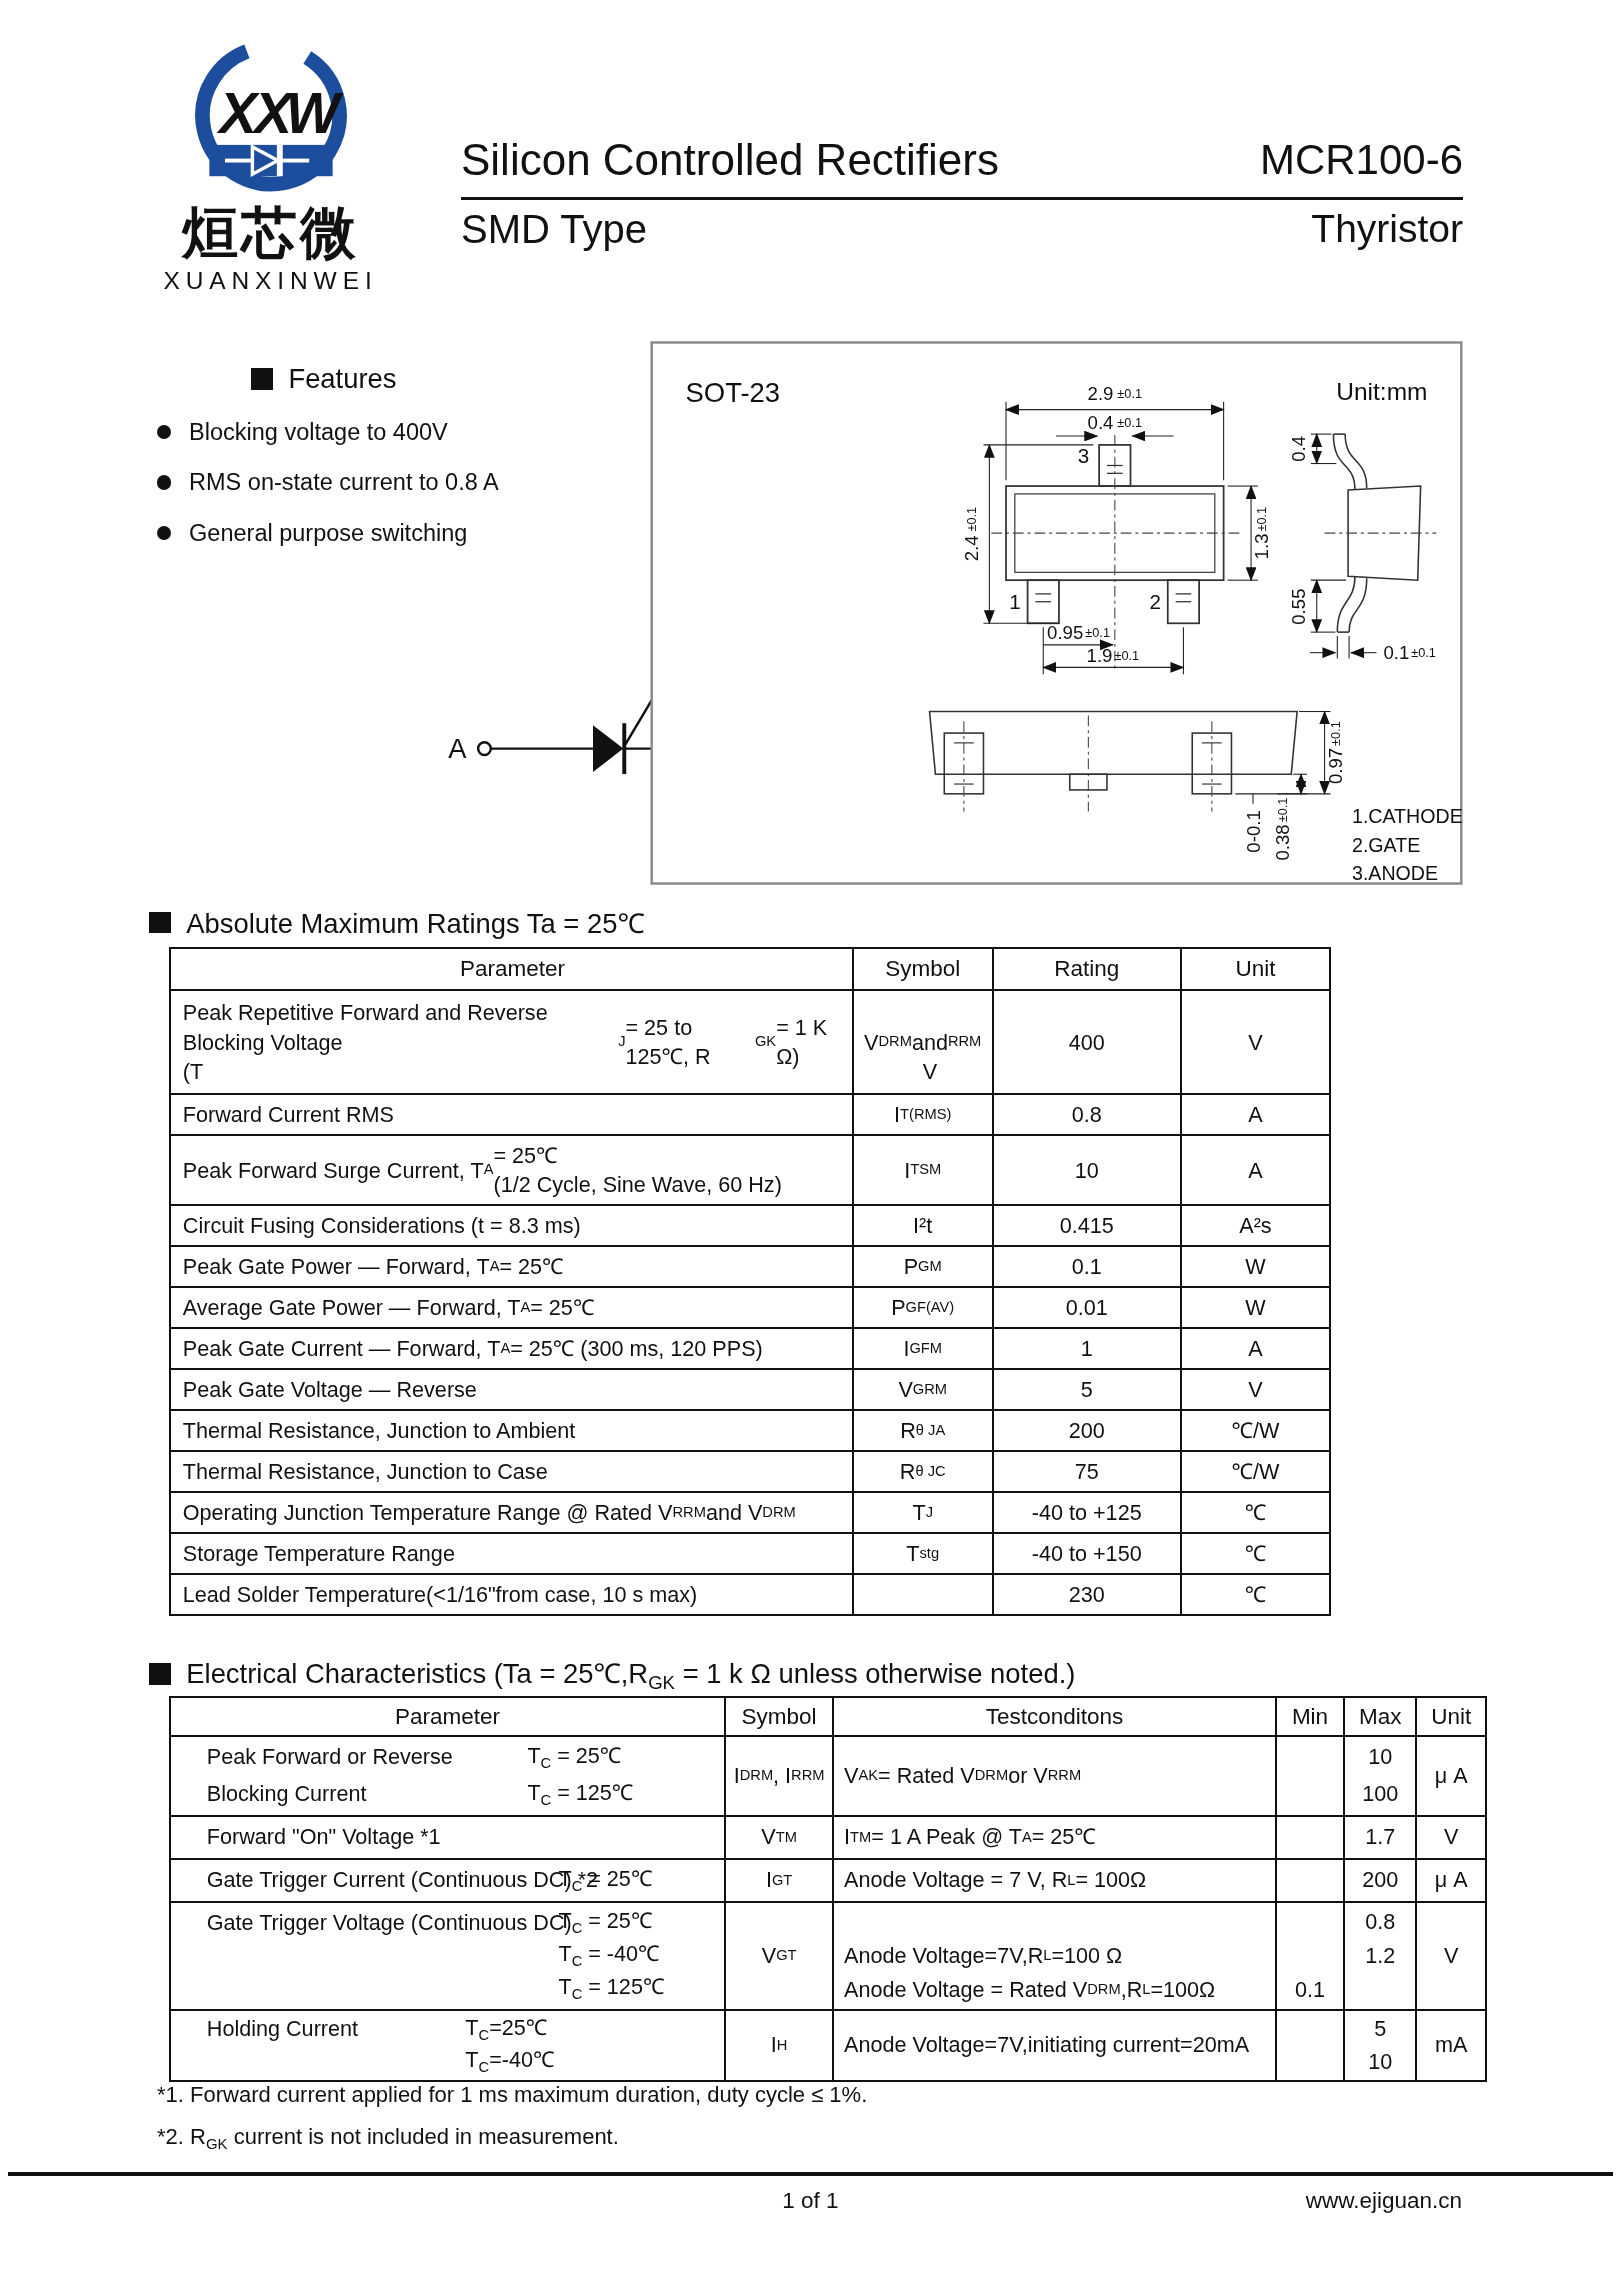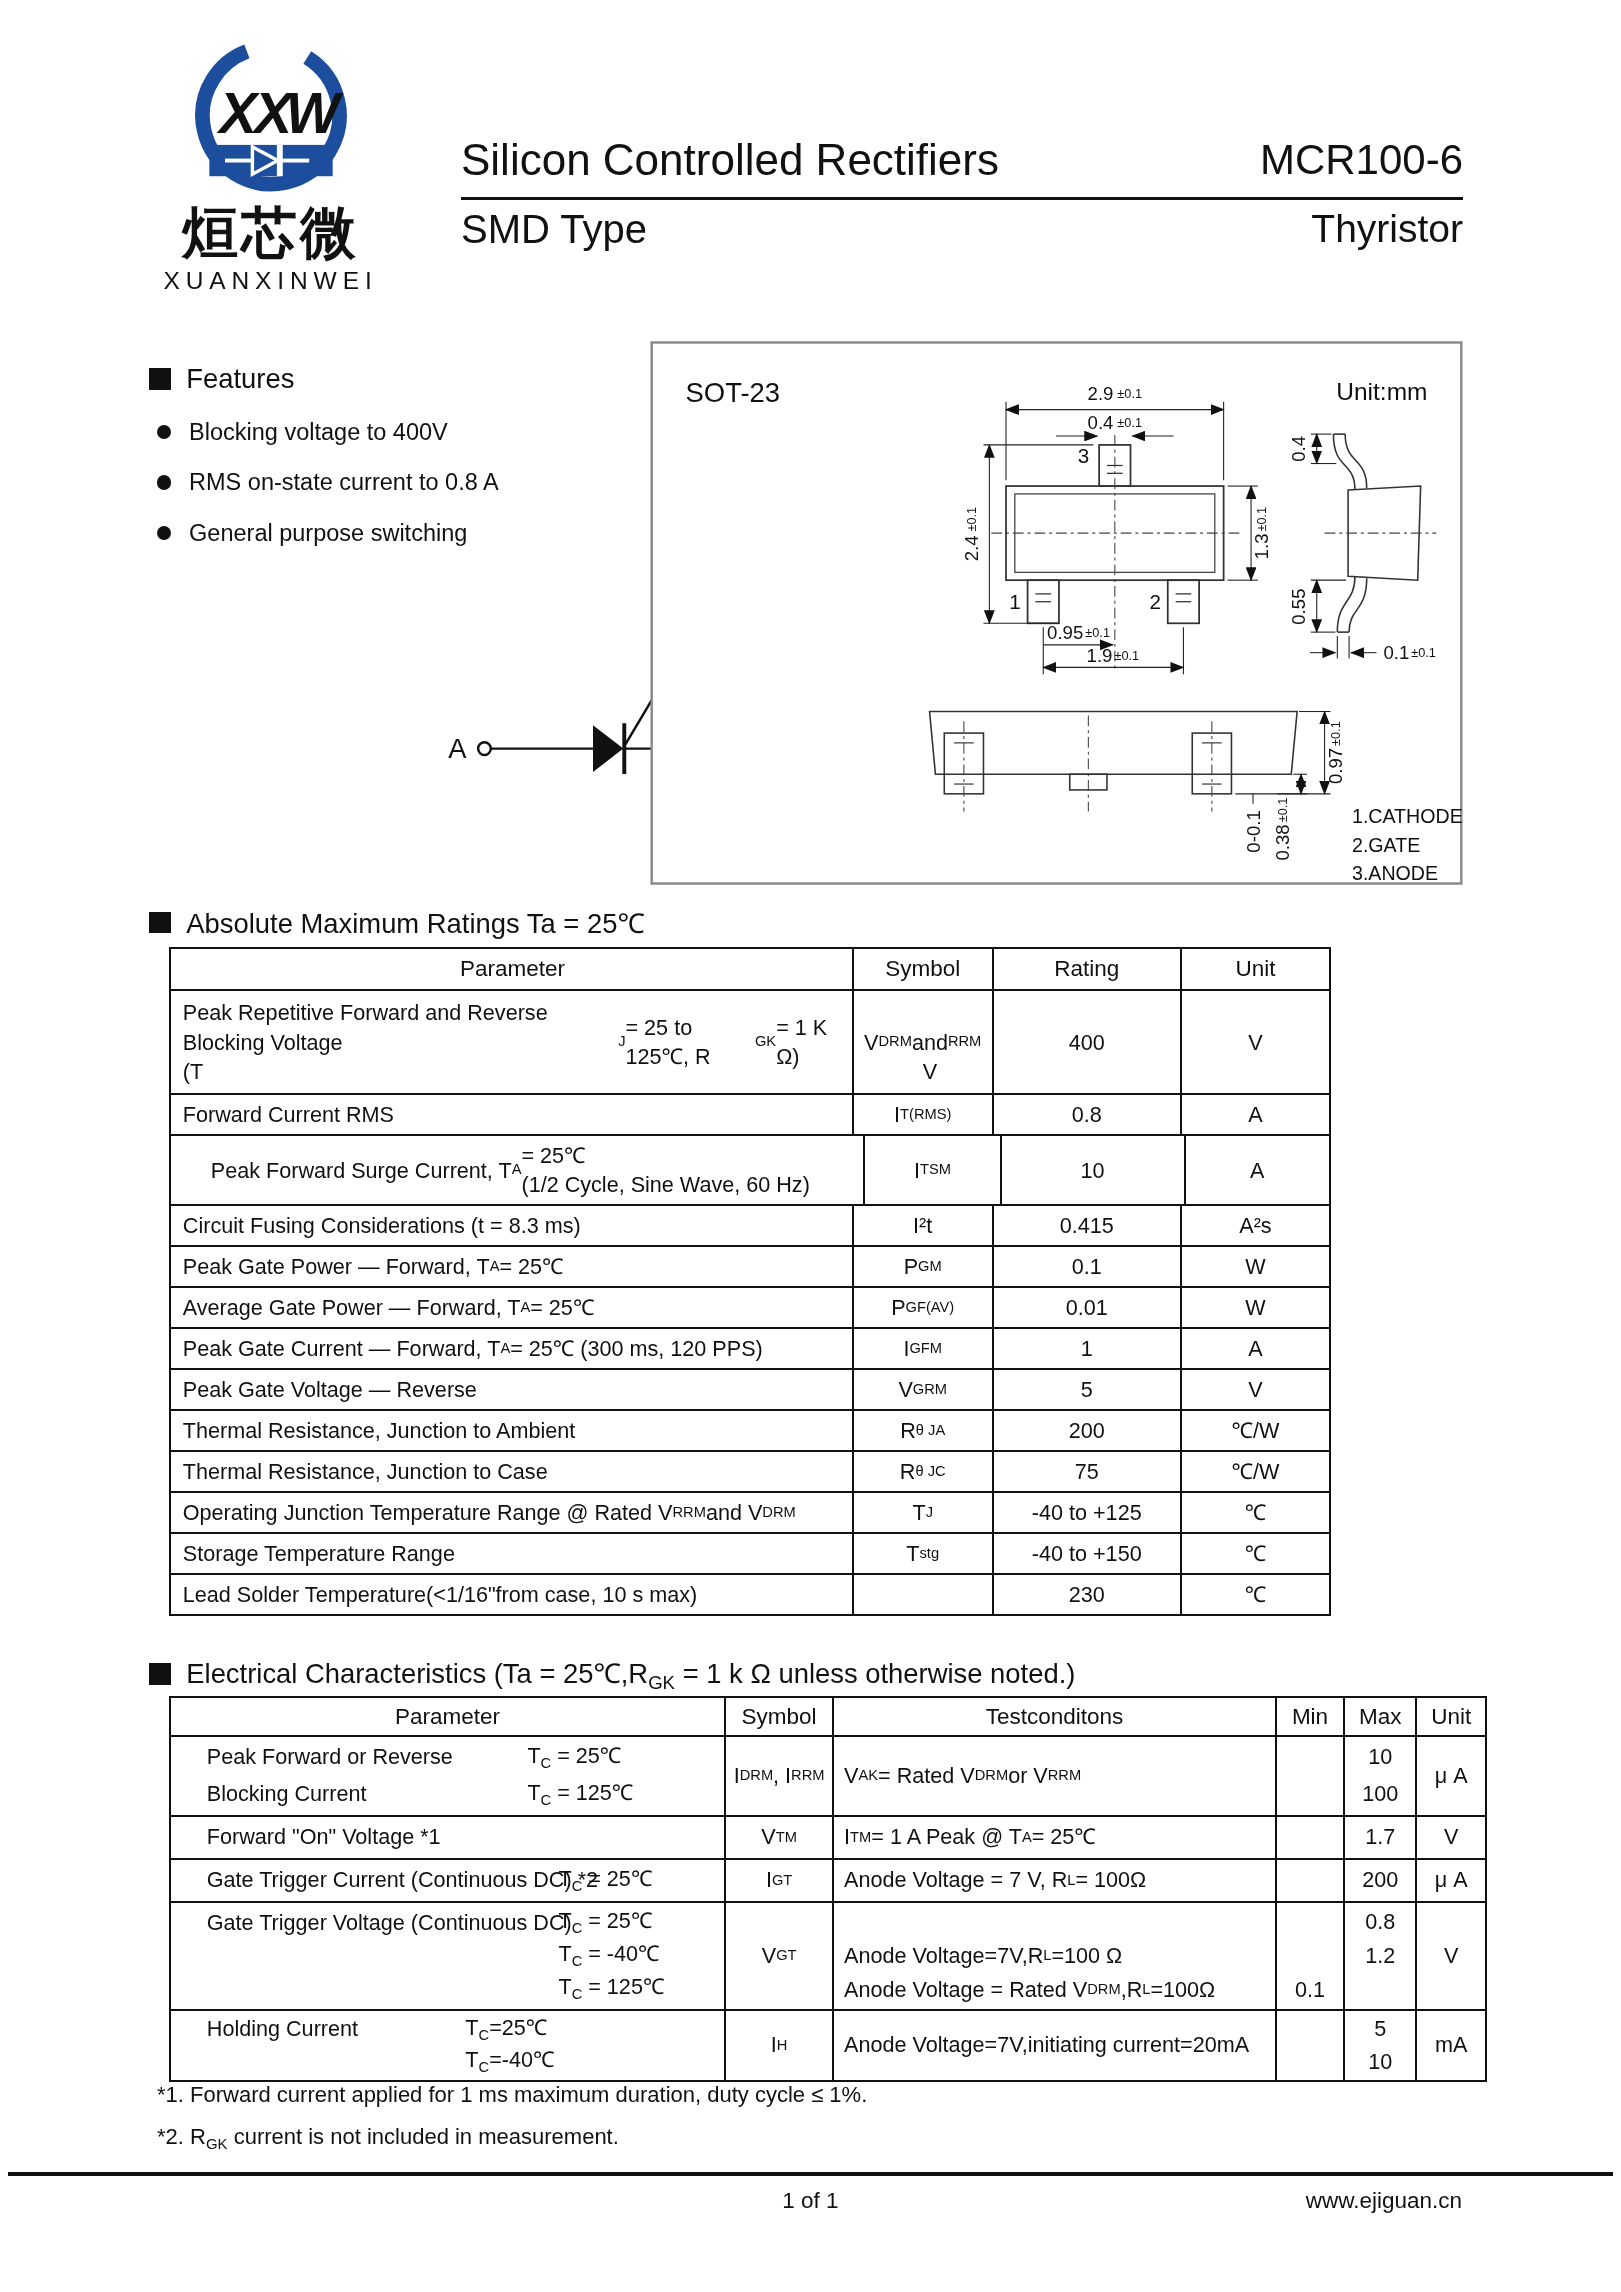--- a/index.html
+++ b/index.html
@@ -15,21 +15,21 @@
   .titleblock{position:absolute;left:461px;top:135px;width:1002px;}
   .trow1{display:flex;justify-content:space-between;align-items:center;}
   .doc-title{font-size:44px;letter-spacing:0px;}
   .part{font-size:42px;}
   .rule{height:2.9px;background:#111;margin-top:11.8px;}
   .trow2{display:flex;justify-content:space-between;margin-top:7.8px;}
   .subtitle{font-size:40px;}
   .devtype{font-size:39px;}
 
   
-  .sechead{position:absolute;display:flex;align-items:center;font-size:27.4px;}
+  .sechead{position:absolute;display:flex;align-items:center;font-size:27.4px;justify-content:center;}
   .sq{width:21.6px;height:21.6px;background:#111;margin-right:15.7px;flex:none;}
 
   
   .features{position:absolute;left:149px;top:363px;}
   .feat-list{margin-top:23.5px;}
   .feat{display:flex;align-items:center;font-size:23.5px;margin:0 0 23.5px 7.8px;}
   .dot{width:14.7px;height:14.7px;border-radius:50%;background:#111;margin-right:17.6px;flex:none;}
 
   
   .pkgbox{position:absolute;left:650px;top:341px;width:813px;height:544px;}
@@ -41,21 +41,21 @@
   .t1{position:absolute;left:169px;top:947px;width:1162px;border:2.9px solid #111;box-sizing:border-box;background:#fff;}
   .trow{display:grid;grid-template-columns:58.8% 12.06% 16.27% auto;border-top:2.5px solid #111;}
   .trow.hdr{border-top:none;}
   .c{border-left:2.5px solid #111;display:flex;align-items:center;justify-content:center;
      padding:4.9px 9.8px;font-size:21.6px;min-height:39px;box-sizing:border-box;text-align:center;
      line-height:1.35;white-space:pre-line;}
   .c:first-child{border-left:none;justify-content:flex-start;text-align:left;padding-left:11.8px;}
   .hdr .c{font-size:22.5px;}
   .hdr .c:first-child{justify-content:center;text-align:center;}
   .t1 [data-repeat] .trow:nth-of-type(1){min-height:102px;}
-  .t1 [data-repeat] .trow:nth-of-type(3){min-height:67px;padding-left:28px;}
+  .t1 [data-repeat] .trow:nth-of-type(3){min-height:67px;}
 
   
   .t2{position:absolute;left:169px;top:1696px;width:1318px;border:2.9px solid #111;box-sizing:border-box;background:#fff;}
   .erow{display:grid;grid-template-columns:42.08% 8.25% 33.68% 5.2% 5.5% auto;border-top:2.5px solid #111;}
   .erow.hdr{border-top:none;}
   .e{border-left:2.5px solid #111;box-sizing:border-box;font-size:21.6px;display:flex;align-items:center;
      justify-content:center;padding:2px 3.9px;min-height:37px;text-align:center;line-height:1.3;}
   .e:first-child{border-left:none;}
   .hdr .e{font-size:22.5px;}
   .e.param{flex-direction:column;align-items:stretch;justify-content:center;padding:2px 0 2px 9.8px;text-align:left;margin-left:26px;}

